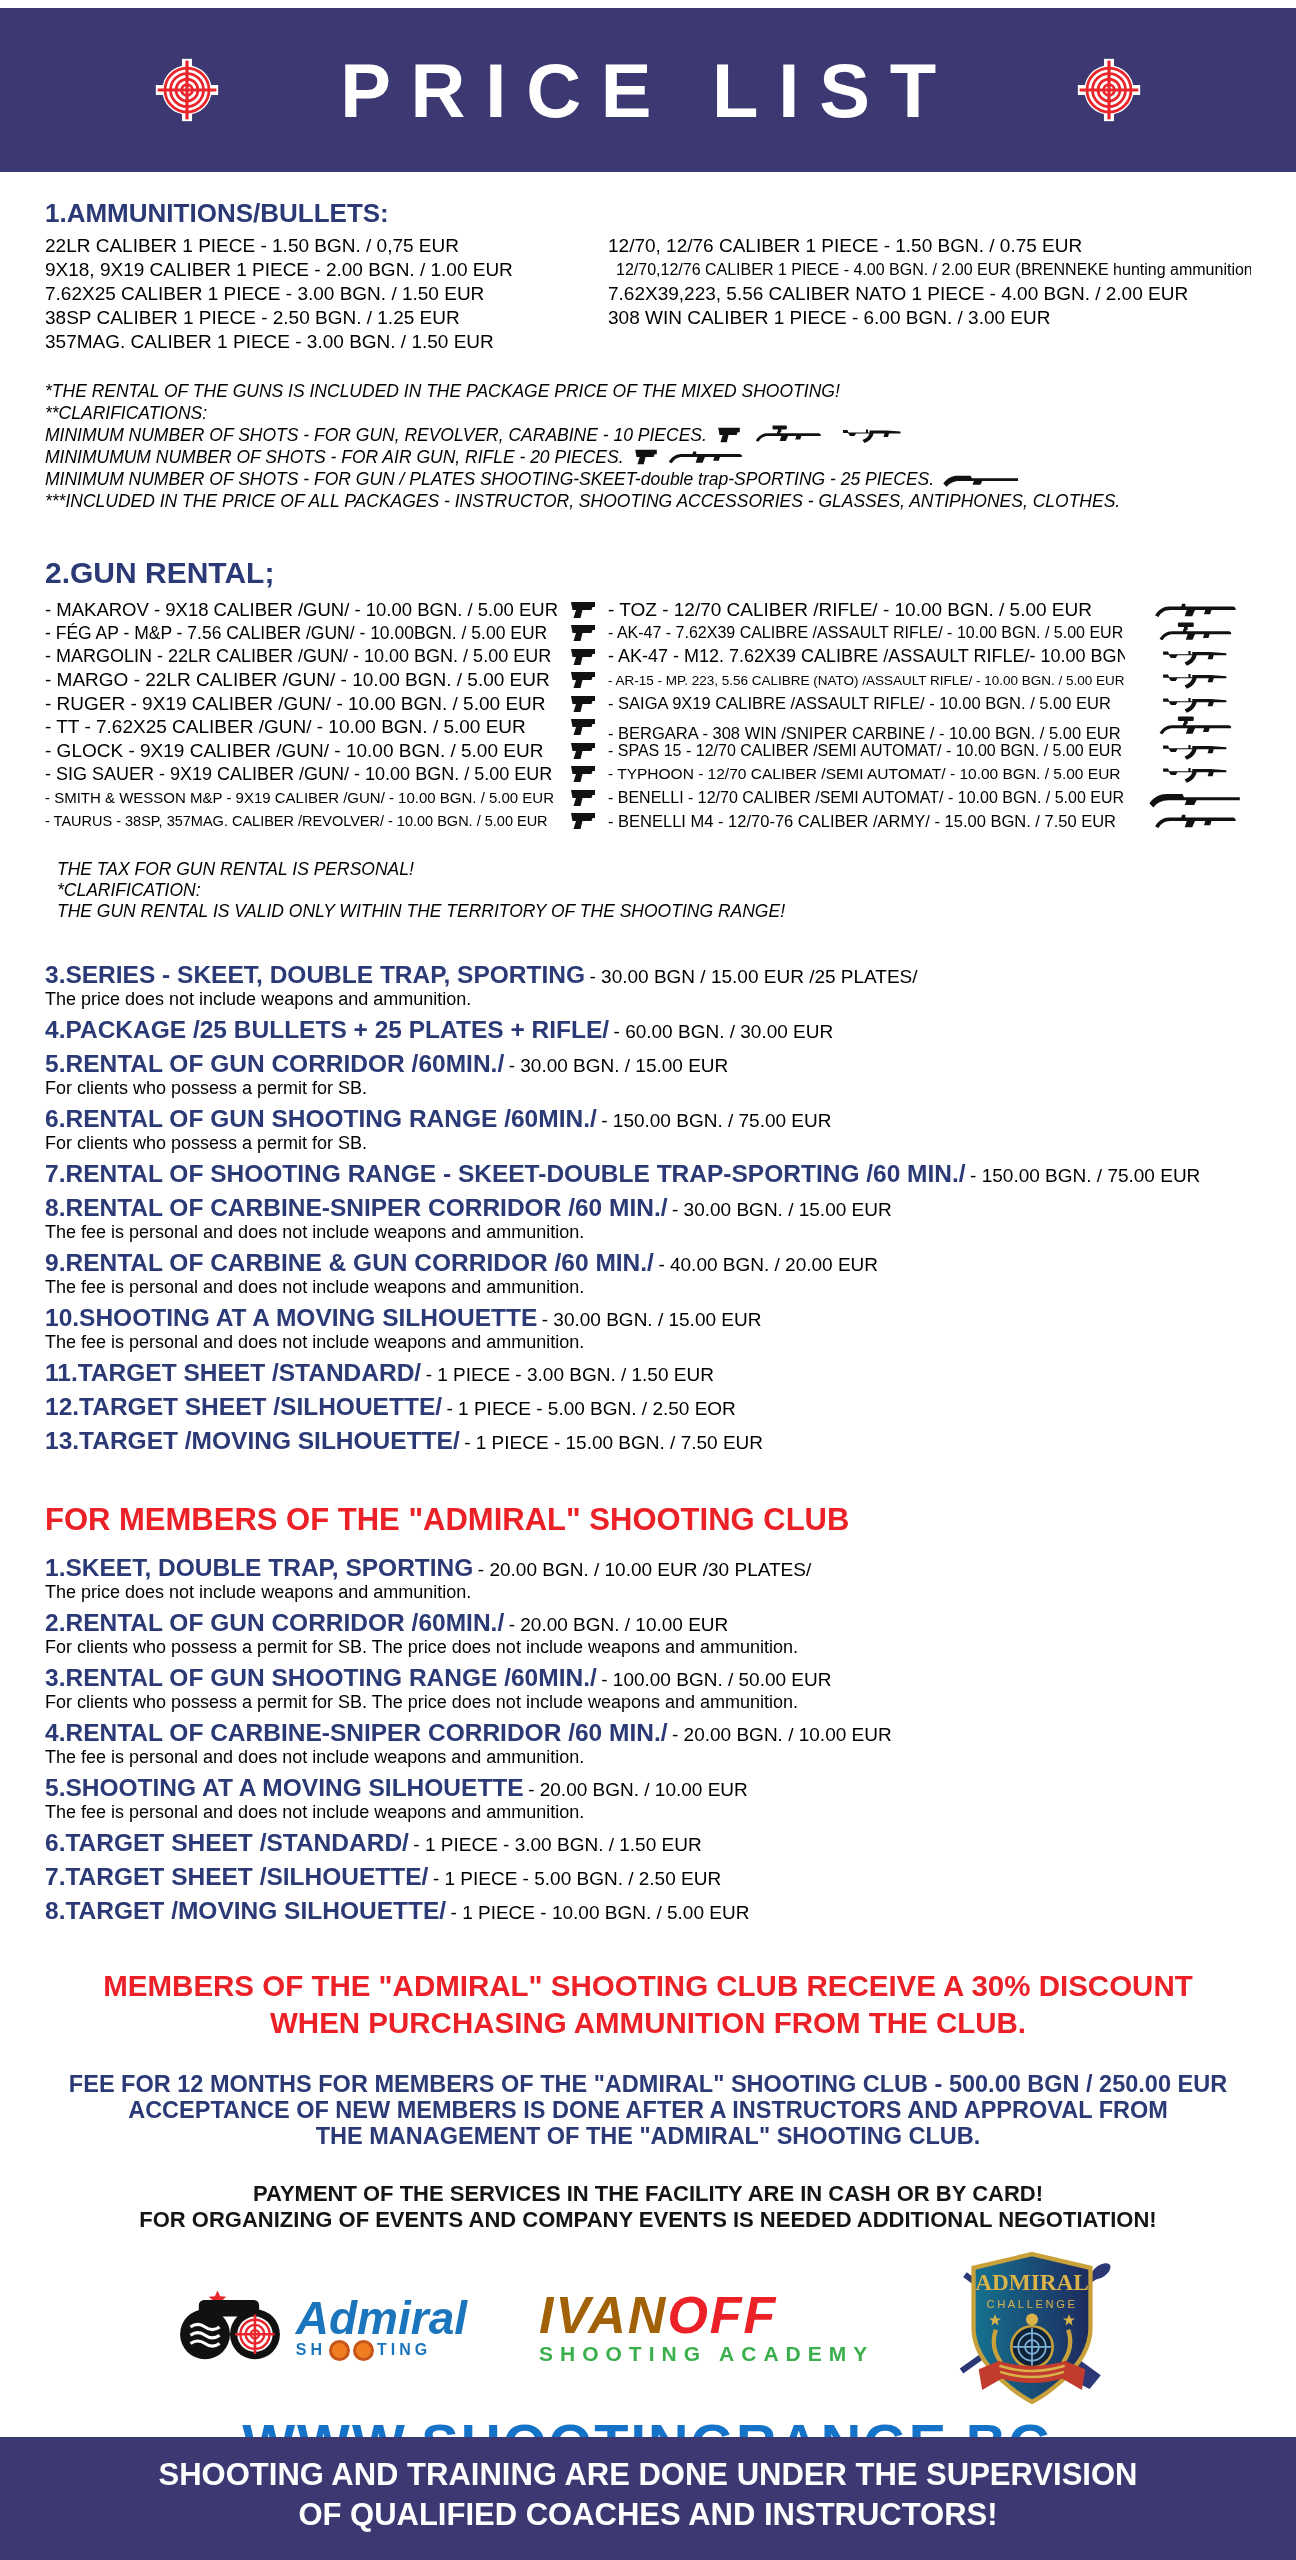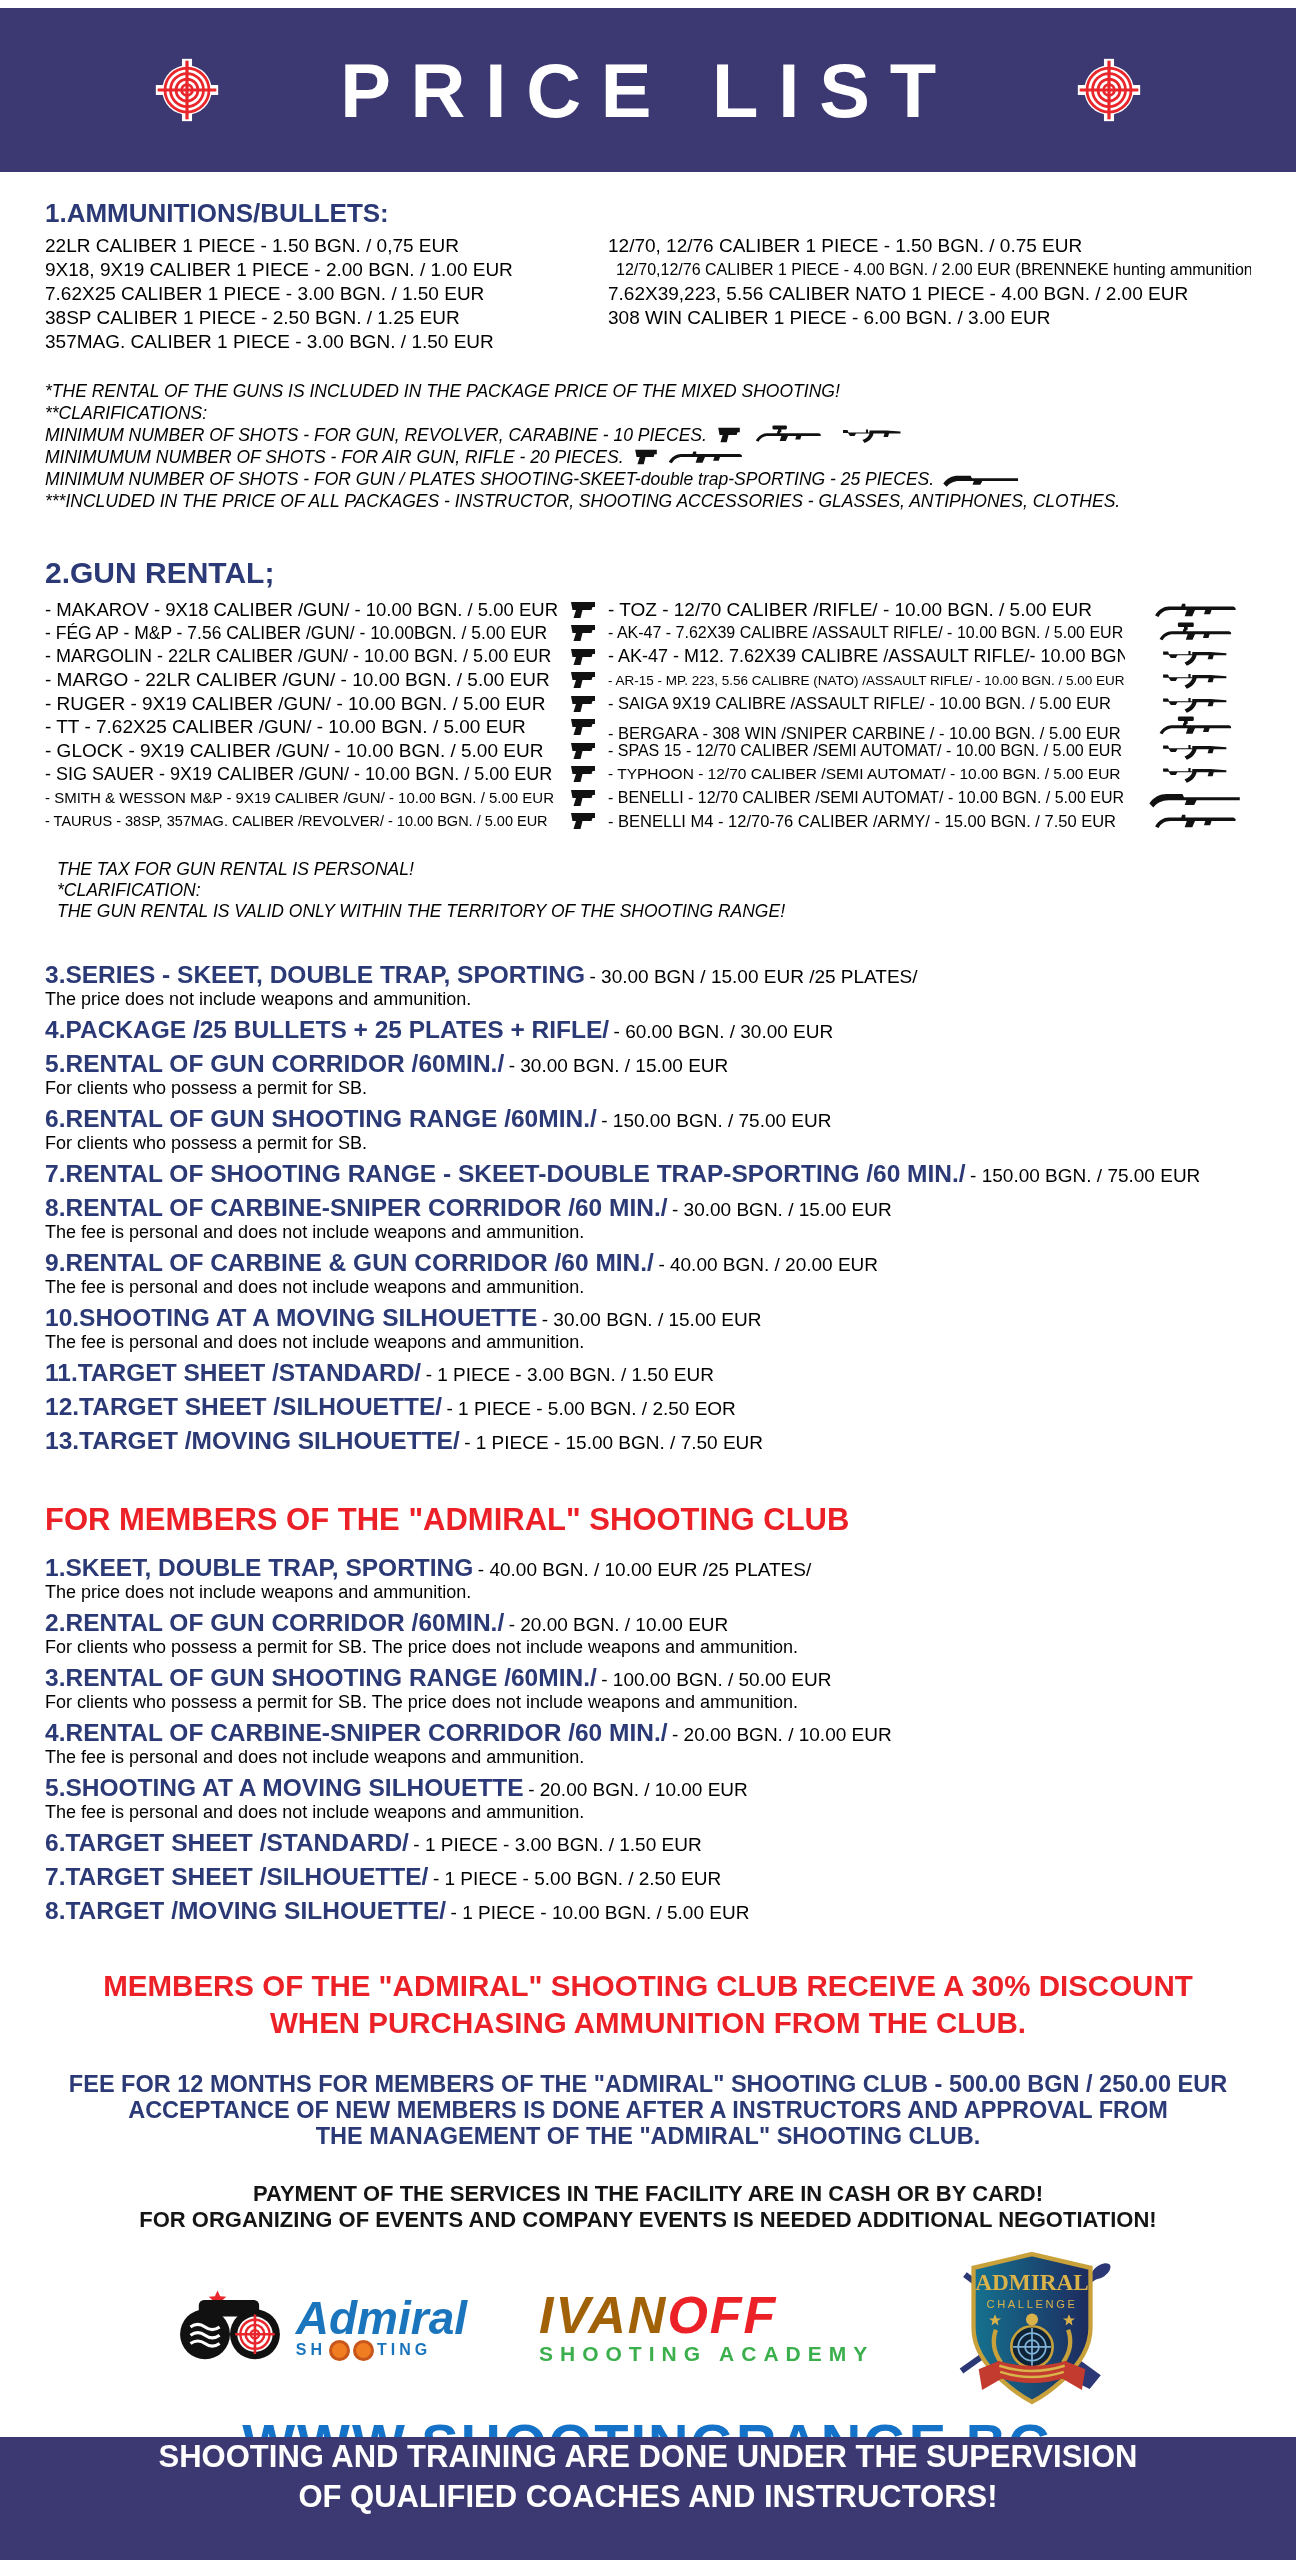--- a/index.html
+++ b/index.html
@@ -58,21 +58,21 @@
   .adm-sub{color:#1b75bc;font-size:16px;font-weight:bold;letter-spacing:4px;display:flex;align-items:center;gap:3px}
   .orange-dot{width:15px;height:15px;border-radius:50%;background:#f07d22;border:3px solid #c8551a;display:inline-block}
   .iv-logo{display:flex;flex-direction:column;align-items:flex-start}
   .iv-name{font-size:52px;font-weight:bold;font-style:italic;letter-spacing:2px;line-height:50px}
   .iv-green{color:#a16207}.iv-red{color:#ec2027}
   .iv-sub{color:#3aaf4c;font-size:21px;letter-spacing:7px;margin-top:2px;font-weight:bold}
   
   .website{text-align:center;color:#1472c8;font-weight:bold;font-size:56px;letter-spacing:2px;margin-top:8px;white-space:nowrap}
   .footer{position:absolute;bottom:0;left:0;width:1296px;height:123px;background:#3b3872;
           color:#fff;text-align:center;font-weight:bold;font-size:31px;line-height:40px;
-          box-sizing:border-box}
+          padding-top:18px;box-sizing:border-box}
   .hidden-defs{position:absolute;width:0;height:0;overflow:hidden}
 </style>
 </head>
 <body>
 
 <svg class="hidden-defs" aria-hidden="true">
   <defs>
     <symbol id="sym-pistol" viewBox="0 0 26 20">
       <path d="M1 2 H25 V7 H22.5 L21.5 10 H12.5 L10.5 18 H3.5 L6 10 H2.5 Z"></path>
     </symbol>
@@ -447,21 +447,21 @@
         </div>
       </section>
 
     <section class="members">
       <h2 class="members-h">FOR MEMBERS OF THE "ADMIRAL" SHOOTING CLUB</h2>
       <div>
 
       <div class="svc">
             <div>
               <span class="svc-t">1.SKEET, DOUBLE TRAP, SPORTING</span>
-              <span class="svc-p">- 40.00 BGN. / 10.00 EUR  /25 PLATES/</span>
+              <span class="svc-p">- 20.00 BGN. / 10.00 EUR  /30 PLATES/</span>
             </div>
             <div class="svc-n">The price does not include weapons and ammunition.</div>
           </div>
           <div class="svc">
             <div>
               <span class="svc-t">2.RENTAL OF GUN CORRIDOR /60MIN./</span>
               <span class="svc-p">- 20.00 BGN. / 10.00 EUR</span>
             </div>
             <div class="svc-n">For clients who possess a permit for SB. The price does not include weapons and ammunition.</div>
           </div>

